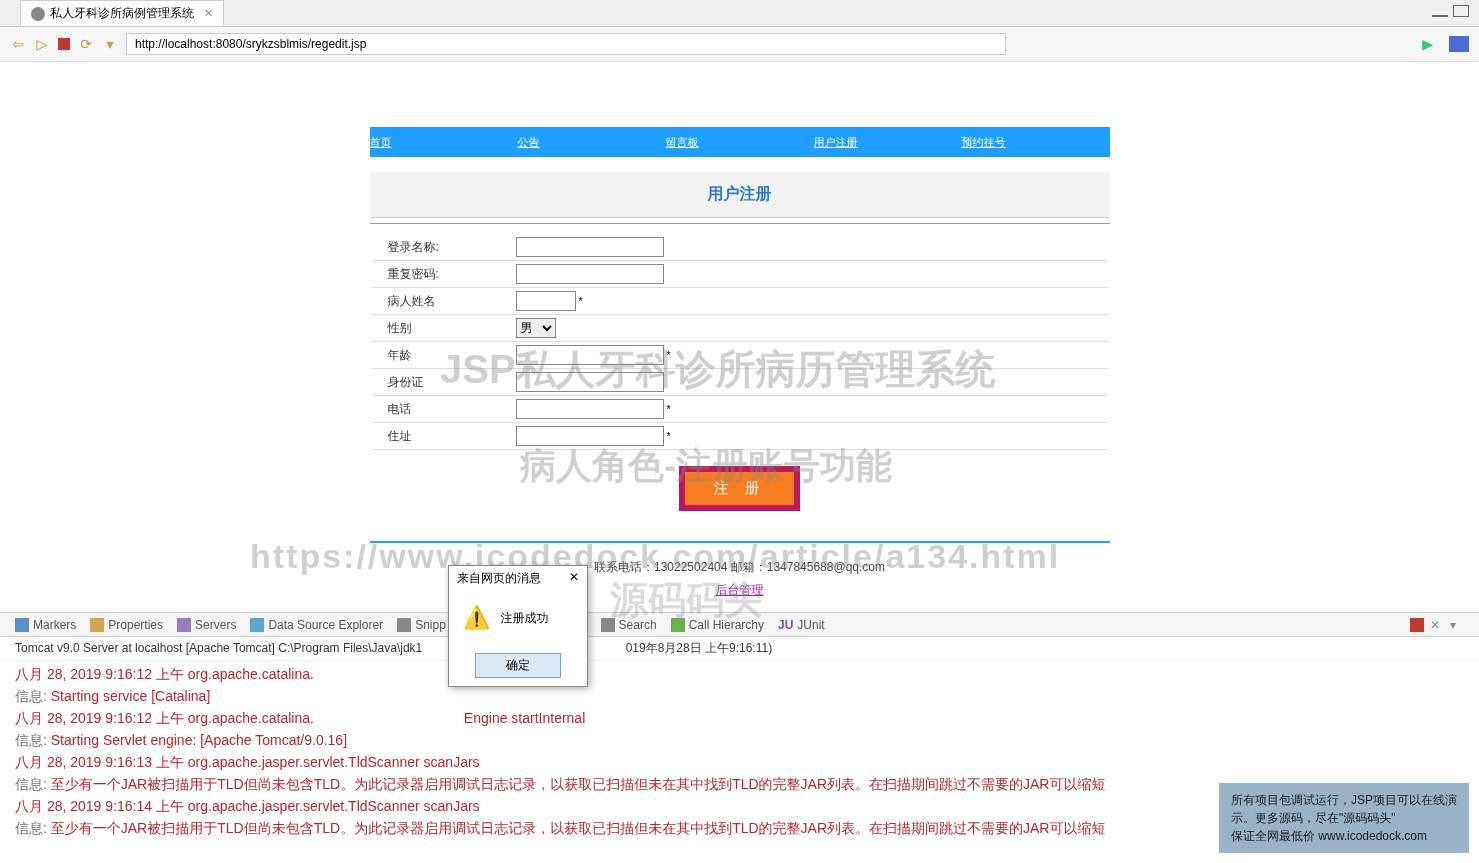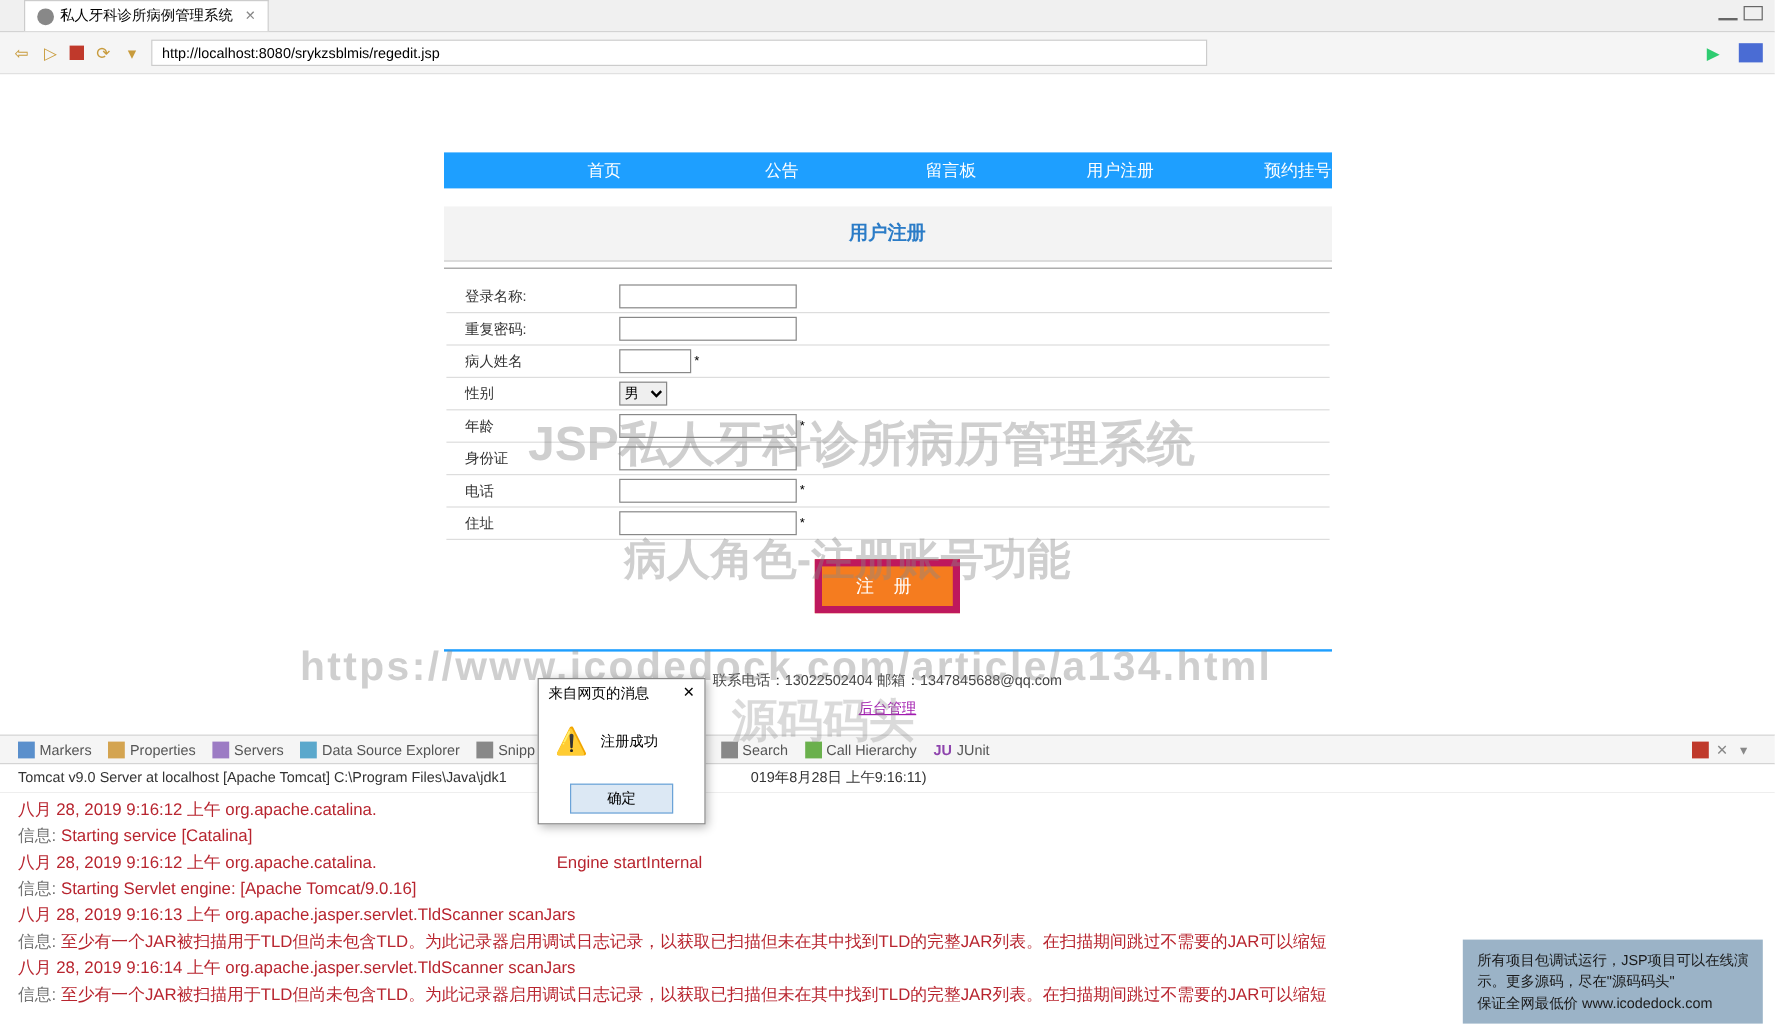--- a/index.html
+++ b/index.html
@@ -19,21 +19,21 @@
     .stop-btn { width: 12px; height: 12px; background: #c0392b; }
     .refresh-btn { color: #c89b3c; }
     .url-input { flex: 1; height: 22px; border: 1px solid #ccc; padding: 0 8px; font-size: 12px; max-width: 880px; }
     .play-green { color: #2ecc71; font-size: 14px; margin-left: auto; }
     .unknown-icon { width: 20px; height: 16px; background: #4a6cd4; margin-left: 8px; }
     
     
     .browser-content { height: 550px; position: relative; background: #fff; overflow: hidden; }
     .page-container { width: 740px; margin: 65px auto 0; }
     .nav-menu { display: flex; background: #1e9fff; height: 30px; }
-    .nav-item { flex: 1; color: #fff; text-align: right; line-height: 30px; font-size: 14px; cursor: pointer; }
+    .nav-item { flex: 1; color: #fff; text-align: left; line-height: 30px; font-size: 11px; cursor: pointer; text-decoration: underline; }
     .section-header { background: #f3f3f3; text-align: center; padding: 12px; font-size: 16px; font-weight: bold; color: #2b7cc7; border-bottom: 1px solid #ccc; margin-top: 15px; }
     .form-area { padding: 10px 2px; border-top: 1px solid #999; margin-top: 5px; }
     .form-row { display: flex; align-items: center; border-bottom: 1px solid #ddd; padding: 3px 0; }
     .form-label { width: 128px; font-size: 12px; color: #333; margin-left: 16px; }
     .form-input { border: 1px solid #888; height: 20px; width: 148px; padding: 0 3px; font-size: 12px; }
     .form-input.short { width: 60px; }
     .form-select { border: 1px solid #888; height: 20px; width: 40px; font-size: 12px; }
     .req { font-size: 11px; margin-left: 3px; }
     .submit-row { text-align: center; margin-top: 16px; }
     .submit-btn { background: #f57c1f; color: #fff; border: 6px solid #be185d; padding: 7px 28px; font-size: 15px; letter-spacing: 6px; cursor: pointer; }

